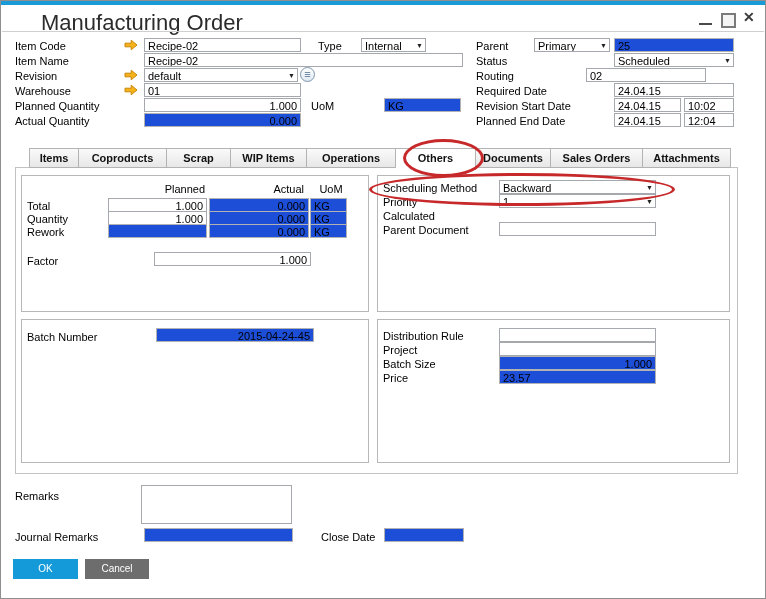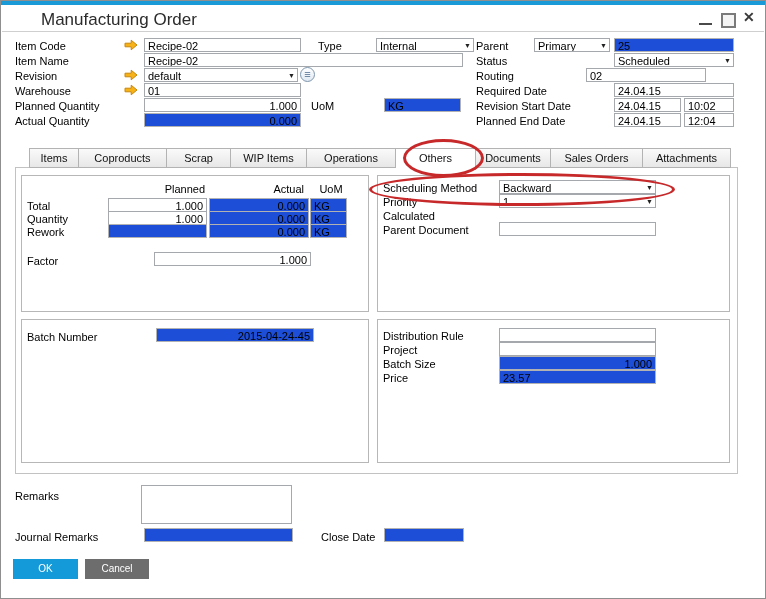--- a/index.html
+++ b/index.html
@@ -1,34 +1,34 @@
 <!DOCTYPE html>
 <html><head>
 <meta charset="utf-8">
 <style>
   html,body{margin:0;padding:0;background:#d6d6d6;font-family:"Liberation Sans",sans-serif;}
   .window{position:relative;width:766px;height:599px;background:#fff;border:1px solid #8f8f8f;box-sizing:border-box;overflow:hidden;}
   .topstrip{position:absolute;left:0;top:0;width:100%;height:4px;background:#1a9bd7;}
-  .title{position:absolute;left:40px;top:9px;font-size:17px;color:#2b2b2b;white-space:nowrap;}
+  .title{position:absolute;left:40px;top:9px;font-size:22px;color:#2b2b2b;white-space:nowrap;}
   .titlesep{position:absolute;left:1px;top:30px;width:762px;height:1px;background:#cfcfcf;}
   .wc{position:absolute;cursor:default;}
   .wc-min{left:698px;top:22px;width:13px;height:0;border-bottom:2px solid #4a4a4a;}
   .wc-max{left:720px;top:12px;width:11px;height:11px;border:2px solid #7a7a7a;background:#f4f4f4;}
   .wc-close{left:742px;top:8px;font-size:14px;font-weight:bold;color:#3a3a3a;}
   .lbl{position:absolute;font-size:11px;color:#000;white-space:nowrap;}
   .fld{position:absolute;height:14px;box-sizing:border-box;border:1px solid #a5a9ad;background:#fff;
        font-size:11px;line-height:12px;padding:1px 3px;color:#000;white-space:nowrap;overflow:hidden;}
   .fld.gray{background:#1d4ed8;border-color:#b2b2b2;}
   .fld.r{text-align:right;}
   .dd .arr{position:absolute;right:2px;top:3px;font-size:7px;color:#222;line-height:7px;}
   .dd{padding-right:12px;}
   .larrow{position:absolute;width:14px;height:12px;line-height:0;}
   .choose{position:absolute;width:15px;height:15px;border:1px solid #7d95ac;border-radius:50%;box-sizing:border-box;
           background:linear-gradient(#ffffff,#dfe9f2);color:#4d6e8f;font-size:11px;line-height:13px;text-align:center;}
-  .tabs{position:absolute;left:28px;top:147px;height:22px;display:flex;z-index:4;}
+  .tabs{position:absolute;left:28px;top:147px;height:22px;display:flex;z-index:4;font-weight:bold;}
   .tab{box-sizing:border-box;height:20px;border:1px solid #b3b3b3;border-left:none;background:linear-gradient(#fafafa,#e7e7e7);
        font-size:11px;color:#111;text-align:center;line-height:19px;white-space:nowrap;overflow:hidden;}
   .tab:first-child{border-left:1px solid #b3b3b3;}
   .tab.active{height:22px;background:#fff;border-bottom:none;z-index:5;}
   .frame{position:absolute;left:14px;top:166px;width:723px;height:307px;border:1px solid #c2c2c2;box-sizing:border-box;background:#fff;z-index:1;}
   .panel{position:absolute;border:1px solid #b7b7b7;box-sizing:border-box;background:#fff;z-index:2;}
   .hdr{position:absolute;font-size:11px;color:#000;white-space:nowrap;}
   .ellipse{position:absolute;border:3px solid #c7292b;border-radius:50%;pointer-events:none;z-index:9;background:transparent;}
   .remarksbox{position:absolute;left:140px;top:484px;width:151px;height:39px;border:1px solid #a5a9ad;box-sizing:border-box;background:#fff;font-size:11px;padding:1px 3px;}
   .btn{position:absolute;height:20px;border:none;font-size:10px;color:#fff;text-align:center;line-height:20px;cursor:default;}
@@ -72,21 +72,21 @@
       </svg></span>
   <div class="fld" style="left:143px;top:82px;width:157px">01</div>
 
   <span class="lbl" style="left:14px;top:99px">Planned Quantity</span>
   <div class="fld r" style="left:143px;top:97px;width:157px">1.000</div>
 
   <span class="lbl" style="left:14px;top:114px">Actual Quantity</span>
   <div class="fld gray r" style="left:143px;top:112px;width:157px">0.000</div>
 
   <span class="lbl" style="left:317px;top:39px">Type</span>
-  <div class="fld dd" style="left:375px;top:37px;width:98px">
+  <div class="fld dd" style="left:360px;top:37px;width:65px">
     <span>Internal</span>
     <span class="arr">▼</span>
   </div>
 
   <span class="lbl" style="left:310px;top:99px">UoM</span>
   <div class="fld gray" style="left:383px;top:97px;width:77px">KG</div>
 
   <span class="lbl" style="left:475px;top:39px">Parent</span>
   <div class="fld dd" style="left:533px;top:37px;width:76px">
     <span>Primary</span>

